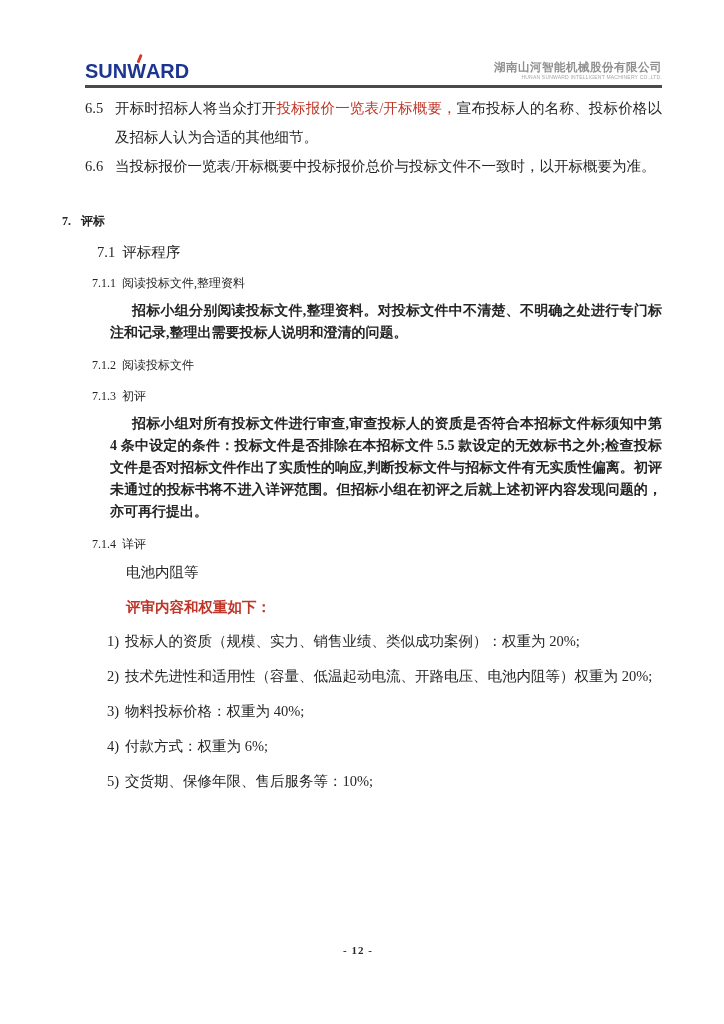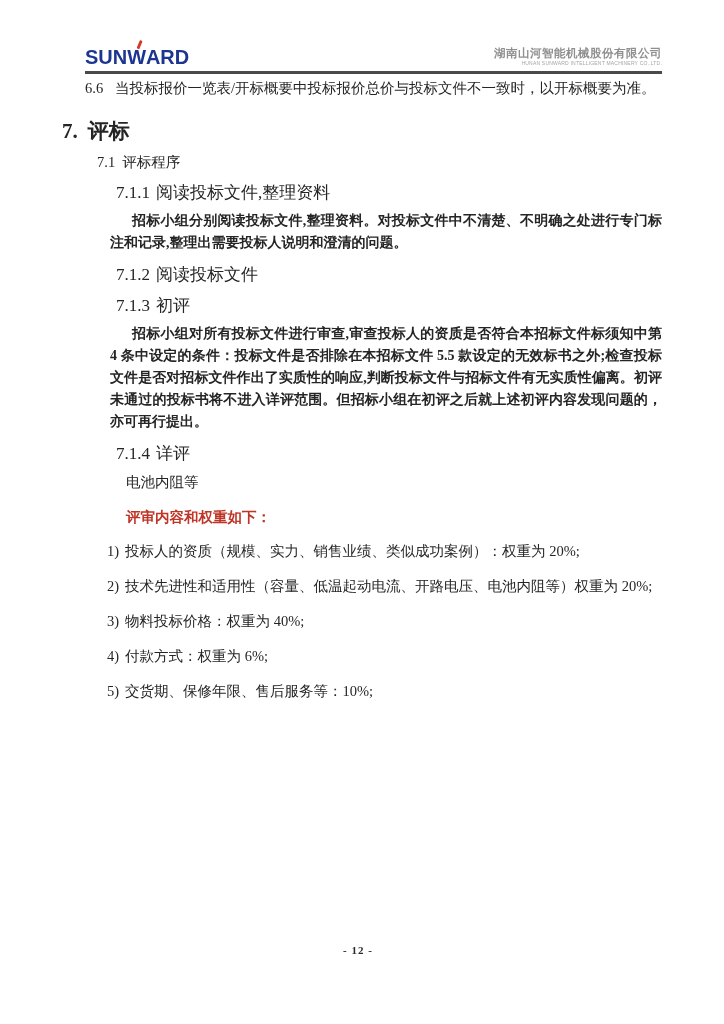--- a/index.html
+++ b/index.html
@@ -5,21 +5,21 @@
   html,body{margin:0;padding:0;background:#e8e8e8;}
   .page{
     position:relative;
     width:724px;height:1024px;
     background:#ffffff;
     margin:0 auto;
     font-family:"Liberation Serif","DejaVu Serif",serif;
     color:#252525;
     overflow:hidden;
     box-sizing:border-box;
-    padding:46px 62px 0 62px;
+    padding:60px 62px 0 62px;
   }
   
   .header{display:flex;justify-content:space-between;align-items:flex-end;margin-left:23px;}
   .logo{position:relative;display:inline-block;
     font-family:"Liberation Sans","DejaVu Sans",sans-serif;
     font-weight:800;font-size:21px;letter-spacing:0px;color:#1c3590;
     transform:scaleX(0.95);transform-origin:left bottom;line-height:1;}
   .logo .w-wrap{position:relative;display:inline-block;}
   .logo .accent{position:absolute;top:-6px;left:58%;width:2.6px;height:9px;
     background:#d5372b;transform:rotate(24deg);border-radius:1px;}
@@ -29,25 +29,25 @@
   .company-en{font-family:"Liberation Sans","DejaVu Sans",sans-serif;
     font-size:5px;letter-spacing:0.2px;color:#a6a6a6;margin-top:1px;}
   .rule{height:3px;background:#4a4a4a;margin-left:23px;margin-top:4px;}
   
   .clause{display:flex;margin-left:23px;font-size:14.5px;line-height:29px;text-align:justify;}
   .clause-first{margin-top:6px;}
   .clause .cnum{flex:0 0 30px;}
   .clause .ctext{flex:1;}
   .red{color:#bf3527;}
   
-  .h-sec{margin-top:16px;font-size:21px;font-weight:700;line-height:24px;}
+  .h-sec{margin-top:28px;font-size:12px;font-weight:700;line-height:24px;}
   .h-sec .snum{margin-right:10px;}
   .h-sub{margin-top:9px;margin-left:35px;font-size:14.5px;line-height:20px;}
   .h-sub .snum{margin-right:7px;}
-  .h-sss{margin-top:11px;margin-left:54px;font-size:17px;line-height:20px;}
+  .h-sss{margin-top:11px;margin-left:30px;font-size:12px;line-height:20px;}
   .h-sss .snum{margin-right:6px;}
   .para{margin:7px 0 0 48px;font-size:14px;line-height:22px;text-align:justify;text-indent:22px;font-weight:bold;}
   .method{margin-top:8px;margin-left:64px;font-size:14.5px;line-height:20px;}
   .crit-head{margin-top:15px;margin-left:64px;font-size:14.5px;font-weight:700;
     color:#bf3527;line-height:20px;}
   .crit-list{margin-top:13px;}
   .crit{display:flex;margin-left:45px;font-size:14.5px;line-height:22px;margin-bottom:13px;}
   .crit .knum{flex:0 0 18px;}
   .crit .ktext{flex:1;}
   
@@ -63,20 +63,24 @@
     <div class="logo">
       <span>SUN</span><span class="w-wrap"><span class="accent"></span><span>W</span></span><span>ARD</span>
     </div>
     <div class="company">
       <div class="company-cn">湖南山河智能机械股份有限公司</div>
       <div class="company-en">HUNAN SUNWARD INTELLIGENT MACHINERY CO.,LTD.</div>
     </div>
   </div>
   <div class="rule"></div>
 
+  <div class="clause clause-first">
+    <span class="cnum">6.5</span>
+    <div class="ctext"><span>开标时招标人将当众打开</span><span class="red">投标报价一览表/开标概要，</span><span>宣布投标人的名称、投标价格以及招标人认为合适的其他细节。</span></div>
+  </div>
 
   <div class="clause">
     <span class="cnum">6.6</span>
     <div class="ctext">当投标报价一览表/开标概要中投标报价总价与投标文件不一致时，以开标概要为准。</div>
   </div>
 
   <div class="h-sec">
     <span class="snum">7.</span><span>评标</span>
   </div>
 

